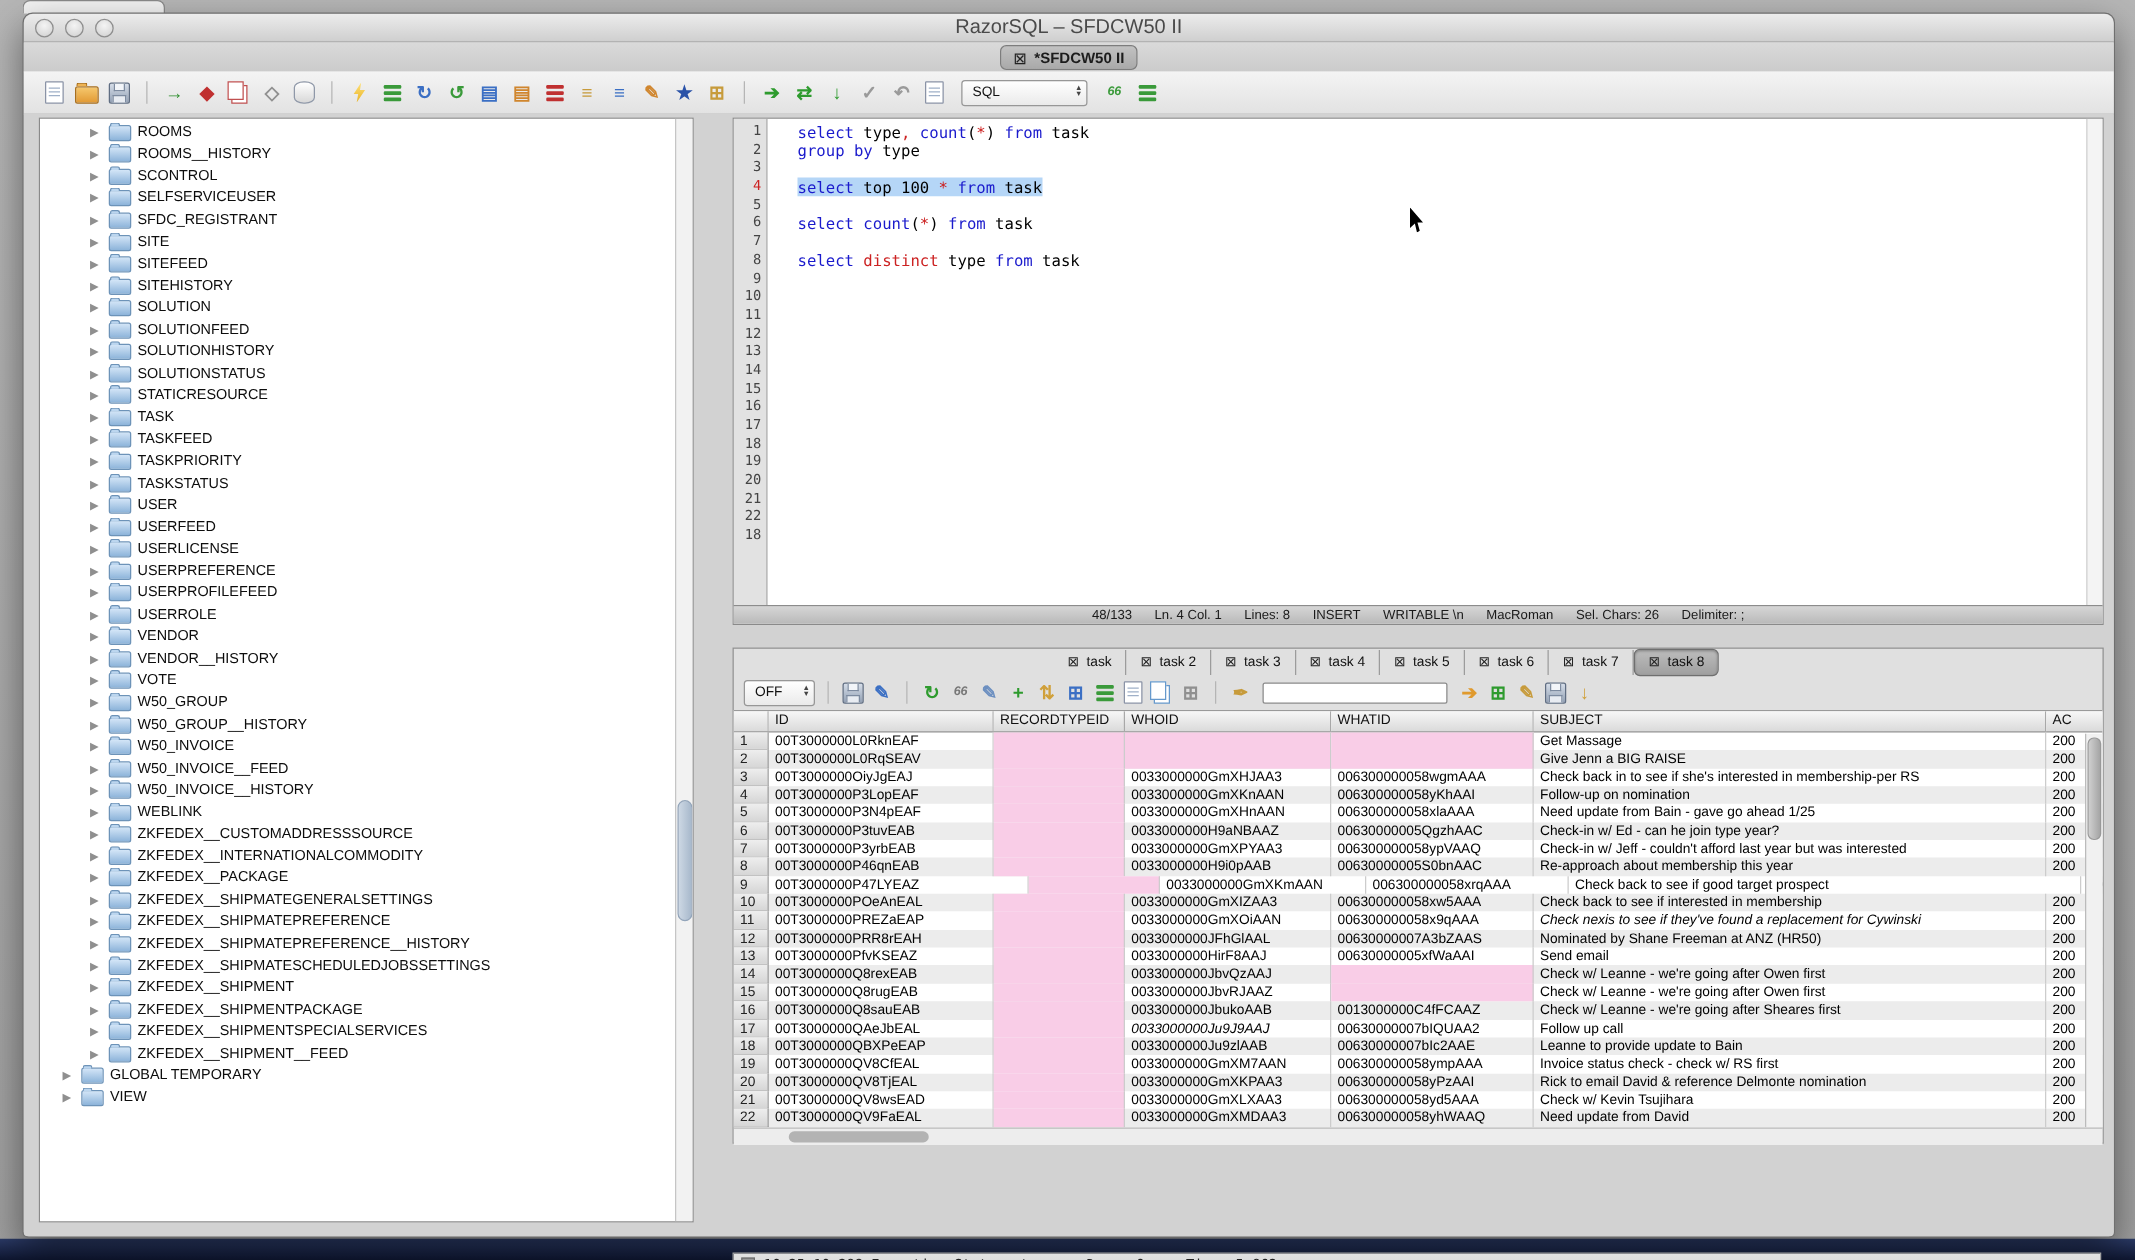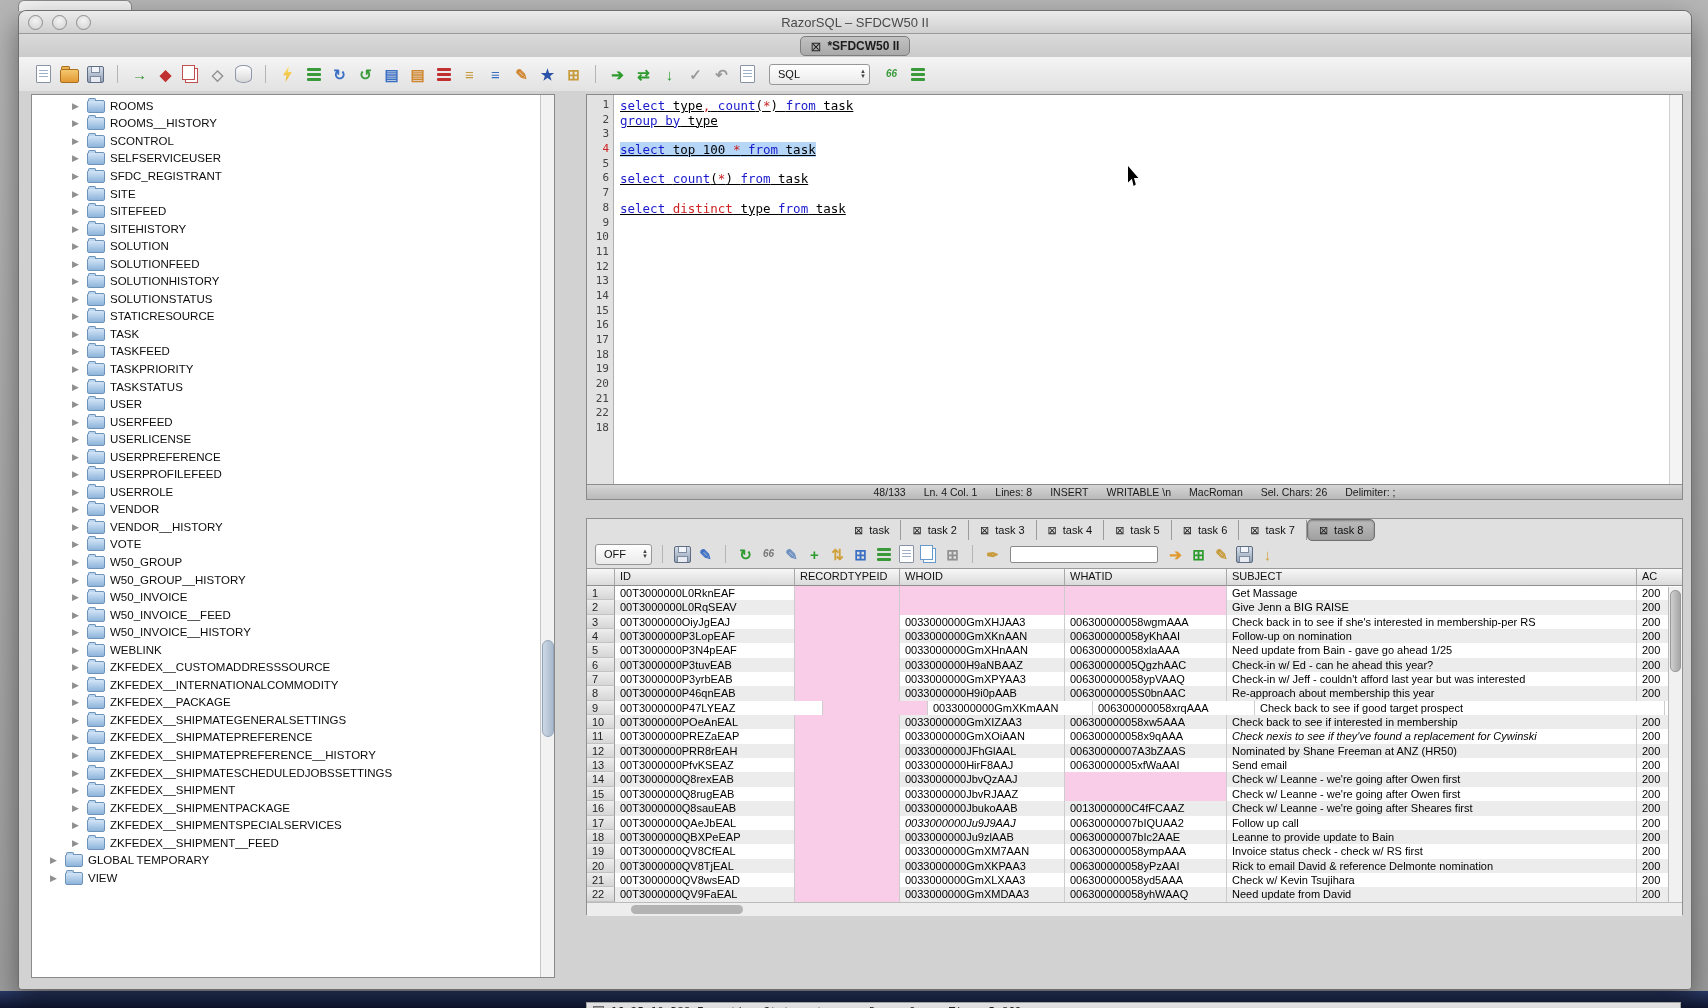--- a/index.html
+++ b/index.html
@@ -13,21 +13,21 @@
 
   
   .window{position:absolute;left:18px;top:10px;width:1672px;height:978px;
     background:#d4d4d4;border:1px solid #6f6f6f;border-radius:8px 8px 4px 4px;
     box-shadow:0 12px 30px rgba(0,0,0,.45);}
   .titlebar{position:absolute;left:0;top:0;right:0;height:22px;
     background:linear-gradient(#ececec,#cfcfcf);border-bottom:1px solid #9a9a9a;
     border-radius:8px 8px 0 0;display:flex;align-items:center;}
   .traffic{width:13px;height:13px;border-radius:50%;border:1px solid #8e8e8e;
     background:radial-gradient(circle at 50% 35%,#f4f4f4,#cfcfcf);margin-left:9px;}
-  .title{position:absolute;left:0;right:0;text-align:center;font-size:13px;color:#4a4a4a;}
+  .title{position:absolute;left:0;right:0;text-align:center;font-size:16px;color:#4a4a4a;}
 
   .tabstrip{position:absolute;left:0;top:23px;right:0;height:23px;
     background:linear-gradient(#dadada,#cbcbcb);border-bottom:1px solid #aeaeae;
     display:flex;justify-content:center;align-items:flex-end;}
   .doc-tab{height:18px;margin-bottom:1px;padding:0 10px;display:flex;align-items:center;gap:6px;
     background:linear-gradient(#c2c2c2,#a9a9a9);border:1px solid #7d7d7d;border-radius:5px;
     font-size:12px;font-weight:bold;color:#1c1c1c;}
   .closebox{font-size:13px;line-height:1;color:#222;font-weight:normal;}
 
   .main-toolbar{position:absolute;left:0;top:46px;right:0;height:34px;
@@ -86,21 +86,21 @@
     background:linear-gradient(90deg,#cdd8e4,#a8b9cc);border:1px solid #93a5ba;}
 
   
   .right-panel{position:absolute;left:567px;top:3px;width:1097px;height:884px;}
   .editor-block{position:absolute;left:0;top:0;width:1095px;height:404px;border:1px solid #8a8a8a;background:#fff;}
   .editor{position:absolute;left:0;top:0;right:0;height:389px;display:flex;overflow:hidden;}
   .gutter{width:26px;background:#e2e2e2;border-right:1px solid #b0b0b0;padding-top:3px;flex:none;}
   .gnum{height:14.7px;font-family:"DejaVu Sans Mono",monospace;font-size:11px;color:#444;
     text-align:right;padding-right:4px;}
   .gnum.cur{color:#cc2222;}
-  .codearea{flex:1;padding:3px 0 0 6px;position:relative;text-decoration:underline;}
+  .codearea{flex:1;padding:3px 0 0 24px;position:relative;}
   .cline{height:14.7px;font-family:"DejaVu Sans Mono",monospace;font-size:12.5px;white-space:pre;}
   .tok-kw{color:#1a1acc;}
   .tok-pl{color:#000;}
   .tok-sym{color:#cc2222;}
   .selbg{background:#b5d6f7;}
   .editor-vsb{width:12px;background:#f4f4f4;border-left:1px solid #d0d0d0;flex:none;}
   .editor-status{position:absolute;left:0;bottom:0;right:0;height:14px;
     background:linear-gradient(#d6d6d6,#b9b9b9);border-top:1px solid #8c8c8c;
     display:flex;justify-content:center;align-items:center;gap:18px;
     font-size:10.5px;color:#1a1a1a;}
@@ -752,21 +752,21 @@
                   <div class="c" style="width: 162px;">006300000058xlaAAA</div>
                   <div class="c" style="width: 410px;">Need update from Bain - gave go ahead 1/25</div>
                   <div class="c" style="flex: 1 1 auto; border-right: none;">200</div>
                 </div>
                 <div class="gr">
                   <div class="c numc" style="width: 28px;">6</div>
                   <div class="c" style="width: 180px;">00T3000000P3tuvEAB</div>
                   <div class="c null-cell" style="width: 105px;"></div>
                   <div class="c" style="width: 165px;">0033000000H9aNBAAZ</div>
                   <div class="c" style="width: 162px;">00630000005QgzhAAC</div>
-                  <div class="c" style="width: 410px;">Check-in w/ Ed - can he ahead this year?</div>
+                  <div class="c" style="width: 410px;">Check-in w/ Ed - can he join type year?</div>
                   <div class="c" style="flex: 1 1 auto; border-right: none;">200</div>
                 </div>
                 <div class="gr">
                   <div class="c numc" style="width: 28px;">7</div>
                   <div class="c" style="width: 180px;">00T3000000P3yrbEAB</div>
                   <div class="c null-cell" style="width: 105px;"></div>
                   <div class="c" style="width: 165px;">0033000000GmXPYAA3</div>
                   <div class="c" style="width: 162px;">006300000058ypVAAQ</div>
                   <div class="c" style="width: 410px;">Check-in w/ Jeff - couldn't afford last year but was interested</div>
                   <div class="c" style="flex: 1 1 auto; border-right: none;">200</div>

